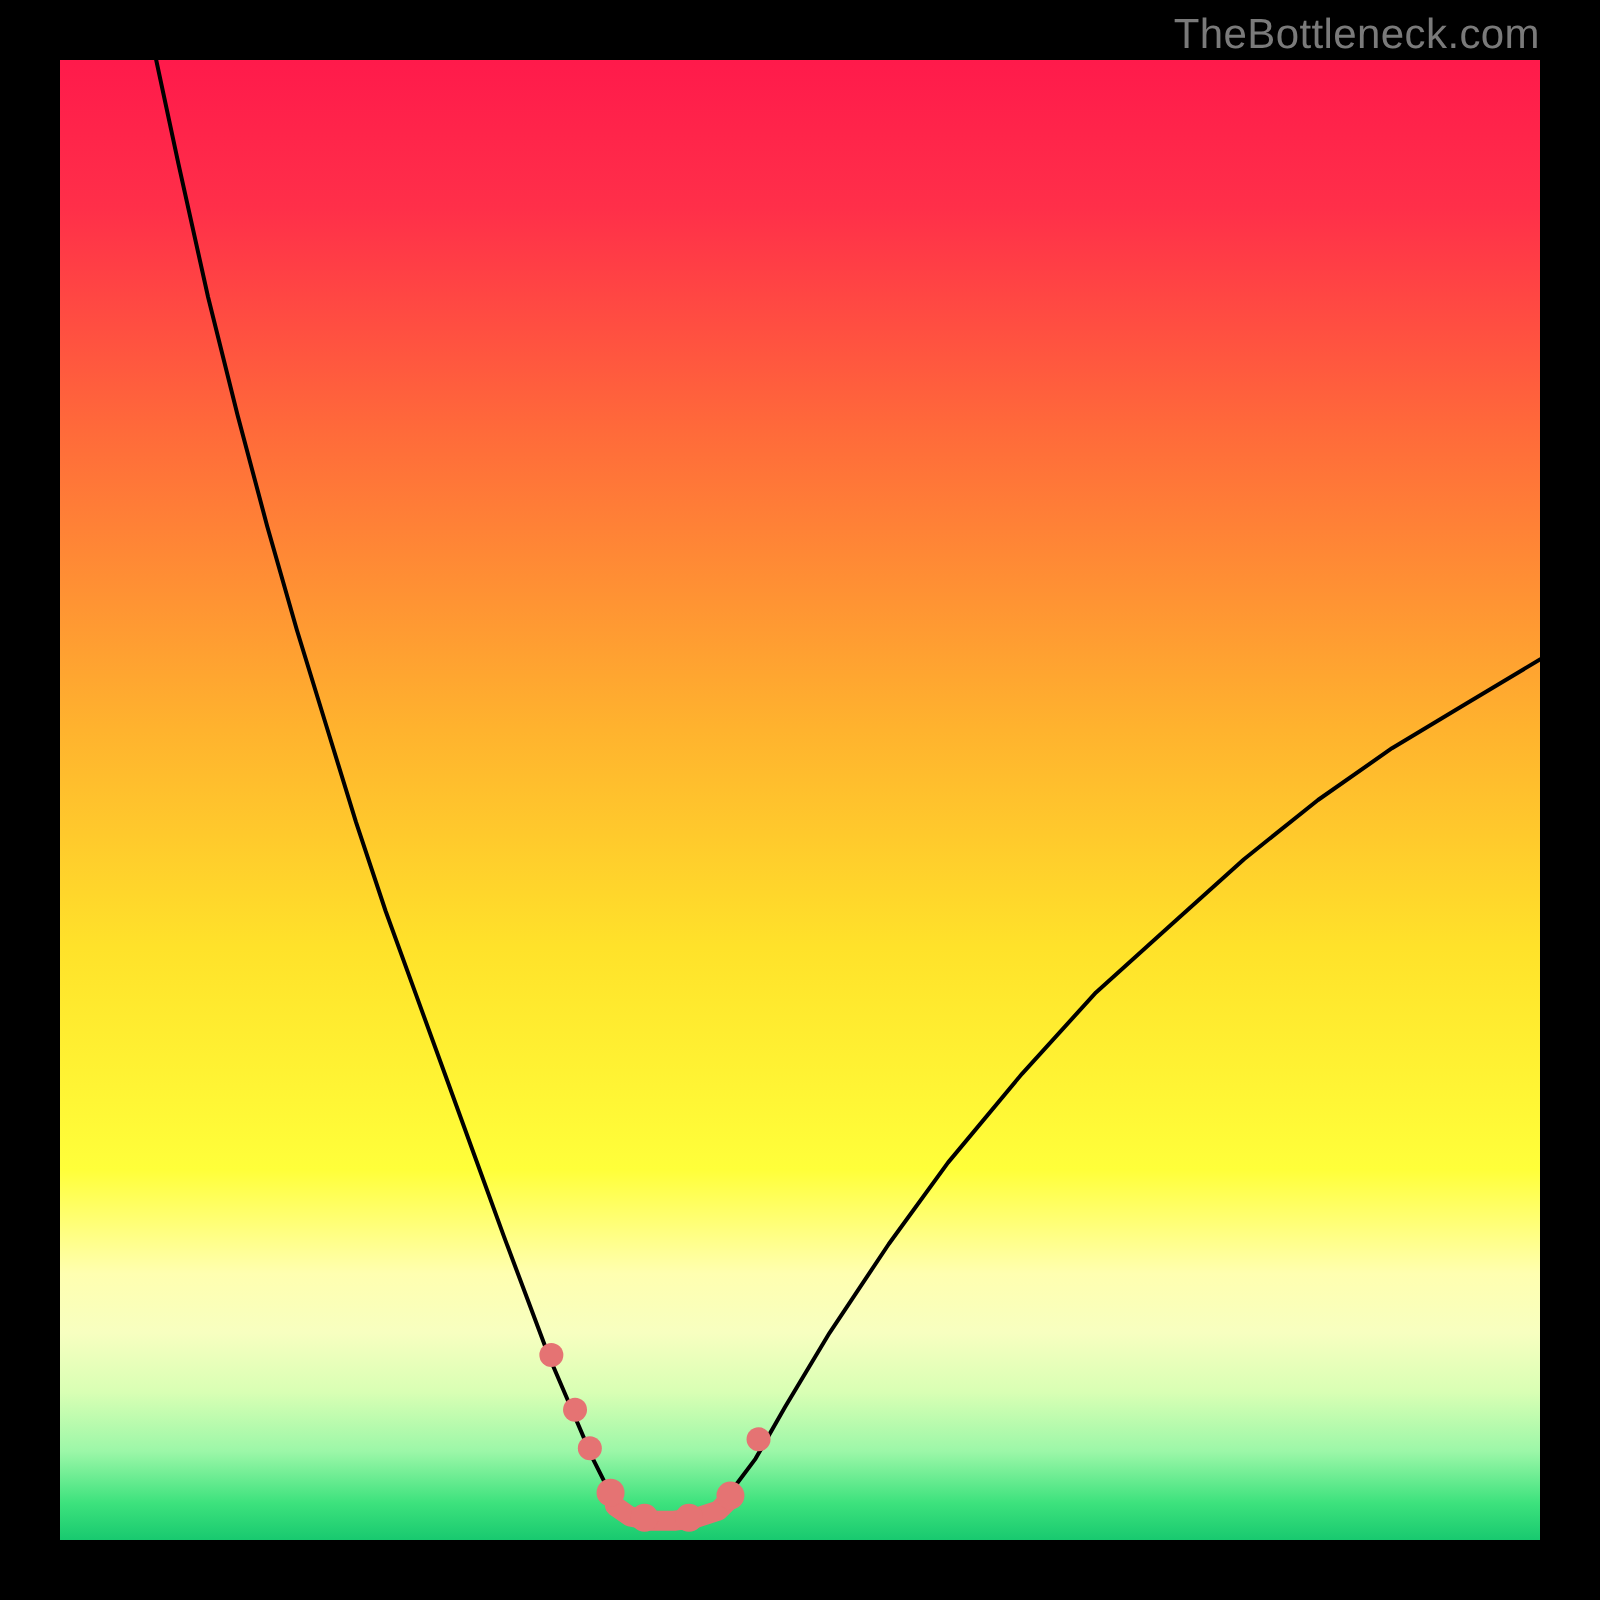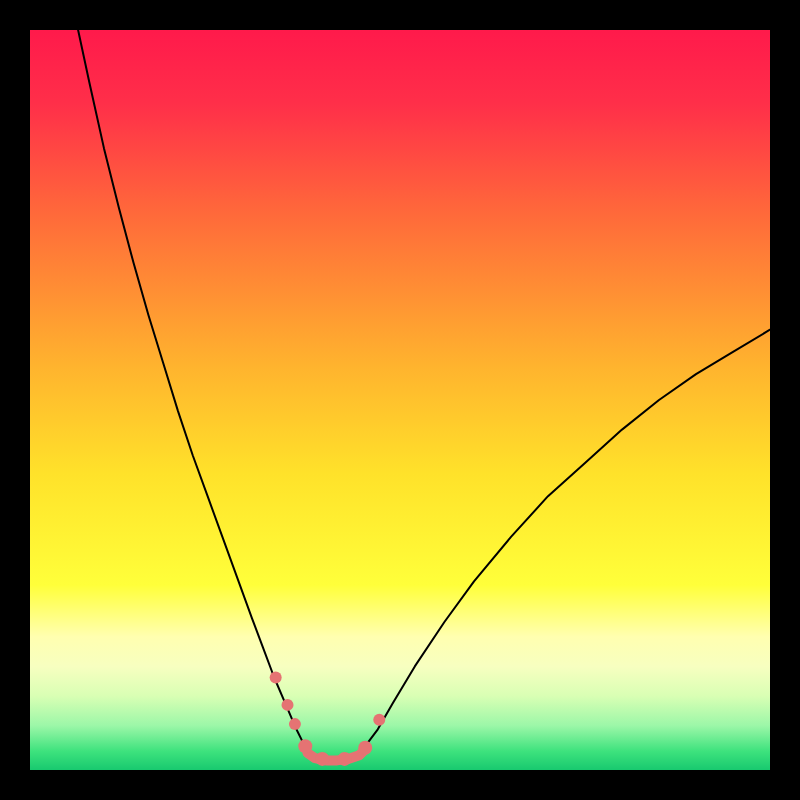--- a/index.html
+++ b/index.html
@@ -44,20 +44,21 @@
     font-size: 21px;
     font-weight: 500;
     letter-spacing: 0.2px;
   }
 </style>
 </head>
 <body>
 
 <div class="frame">
 
+  <div class="watermark">TheBottleneck.com</div>
 
   <div class="plot-area">
 
     <svg class="gradient-bg" viewBox="0 0 740 740" preserveAspectRatio="none">
       <defs>
         <linearGradient id="bg-grad" x1="0" y1="0" x2="0" y2="1">
             <stop offset="0%" stop-color="#ff1a4b"></stop>
             <stop offset="10%" stop-color="#ff2f49"></stop>
             <stop offset="25%" stop-color="#ff6a3a"></stop>
             <stop offset="45%" stop-color="#ffb22e"></stop>

